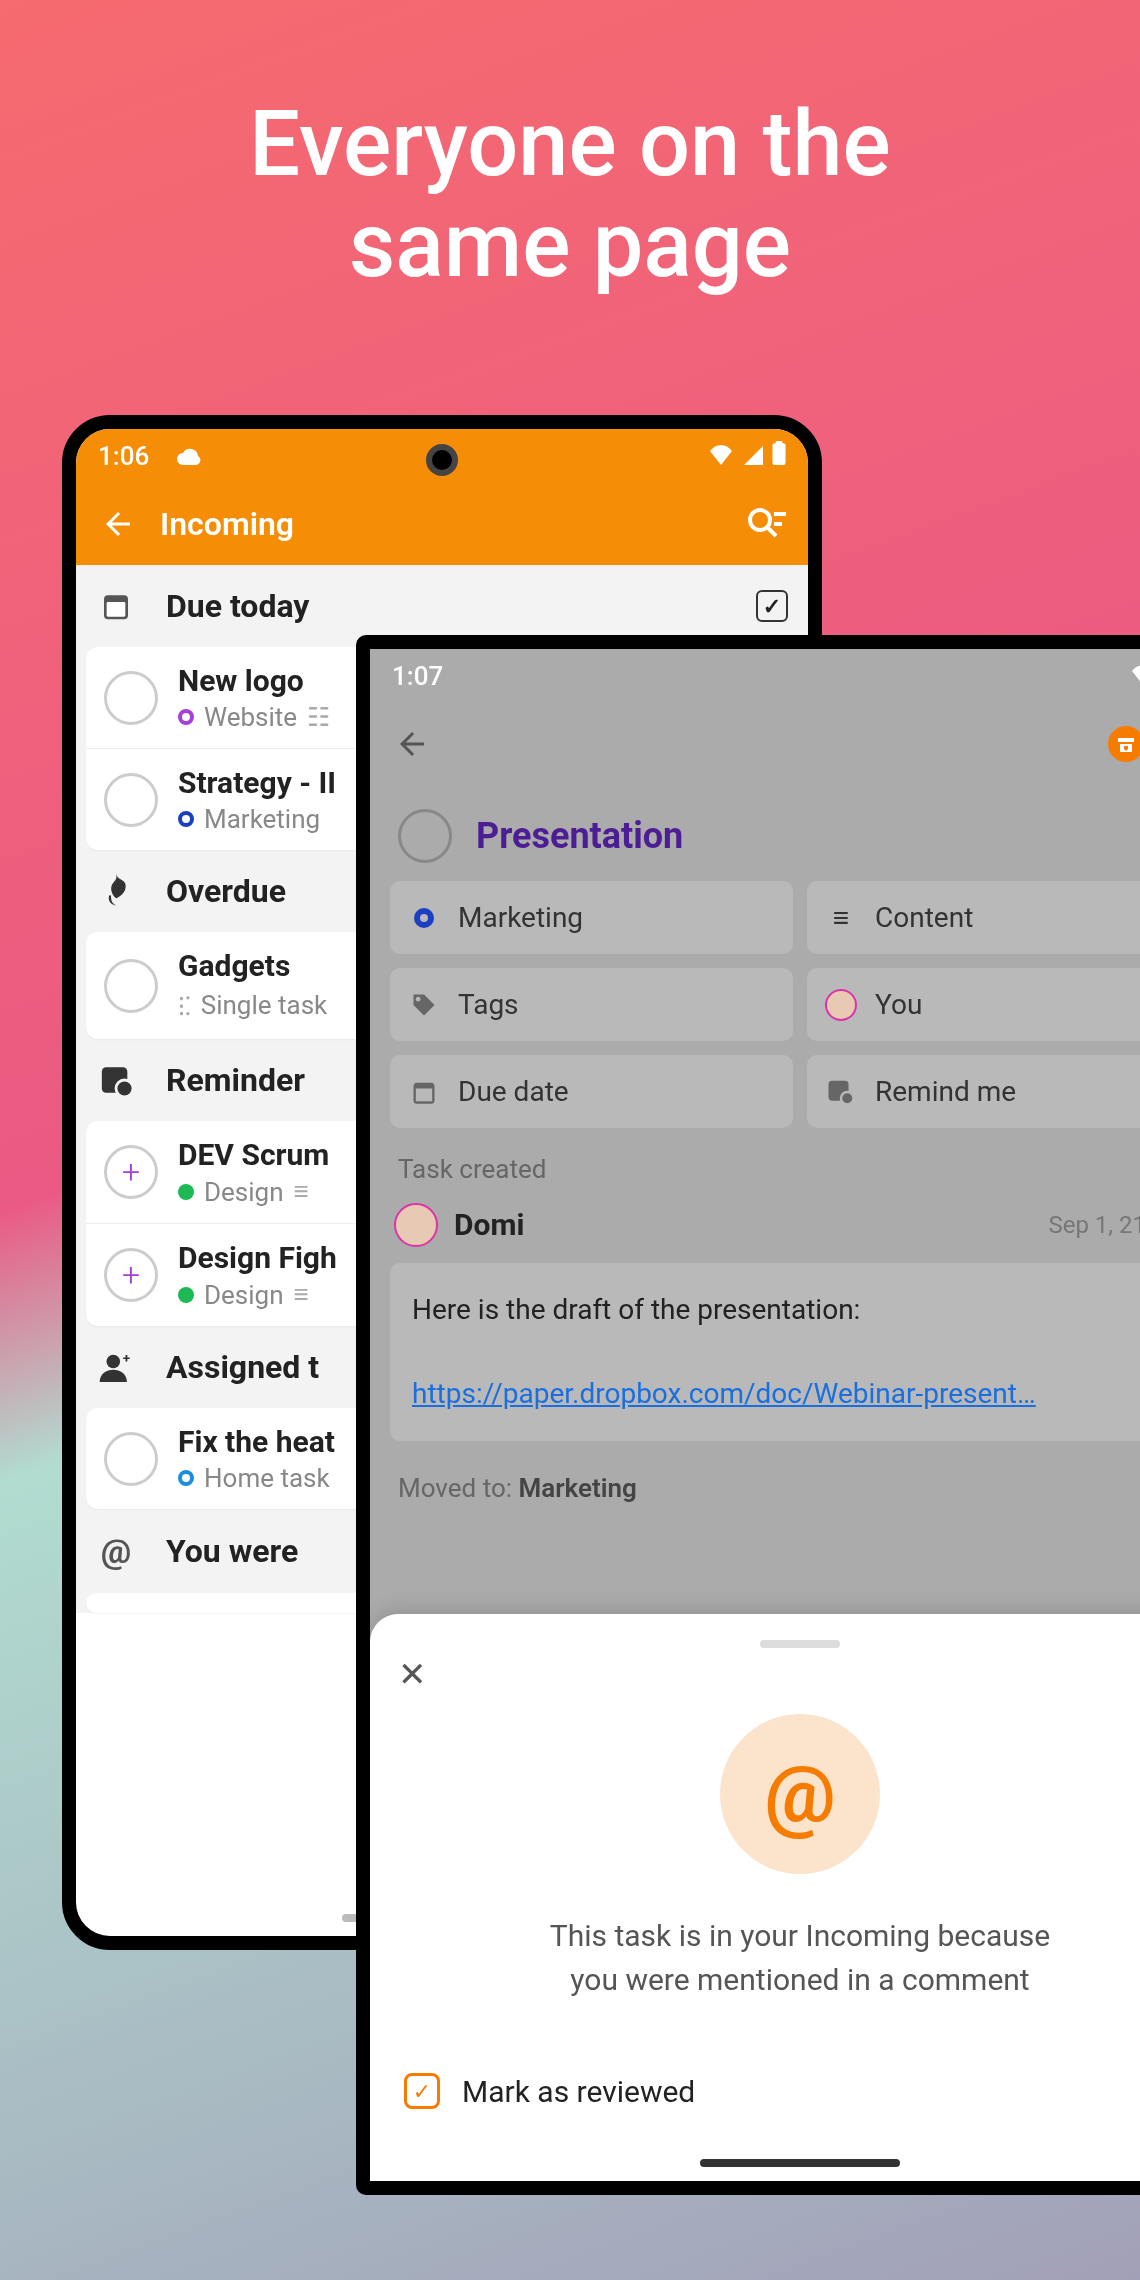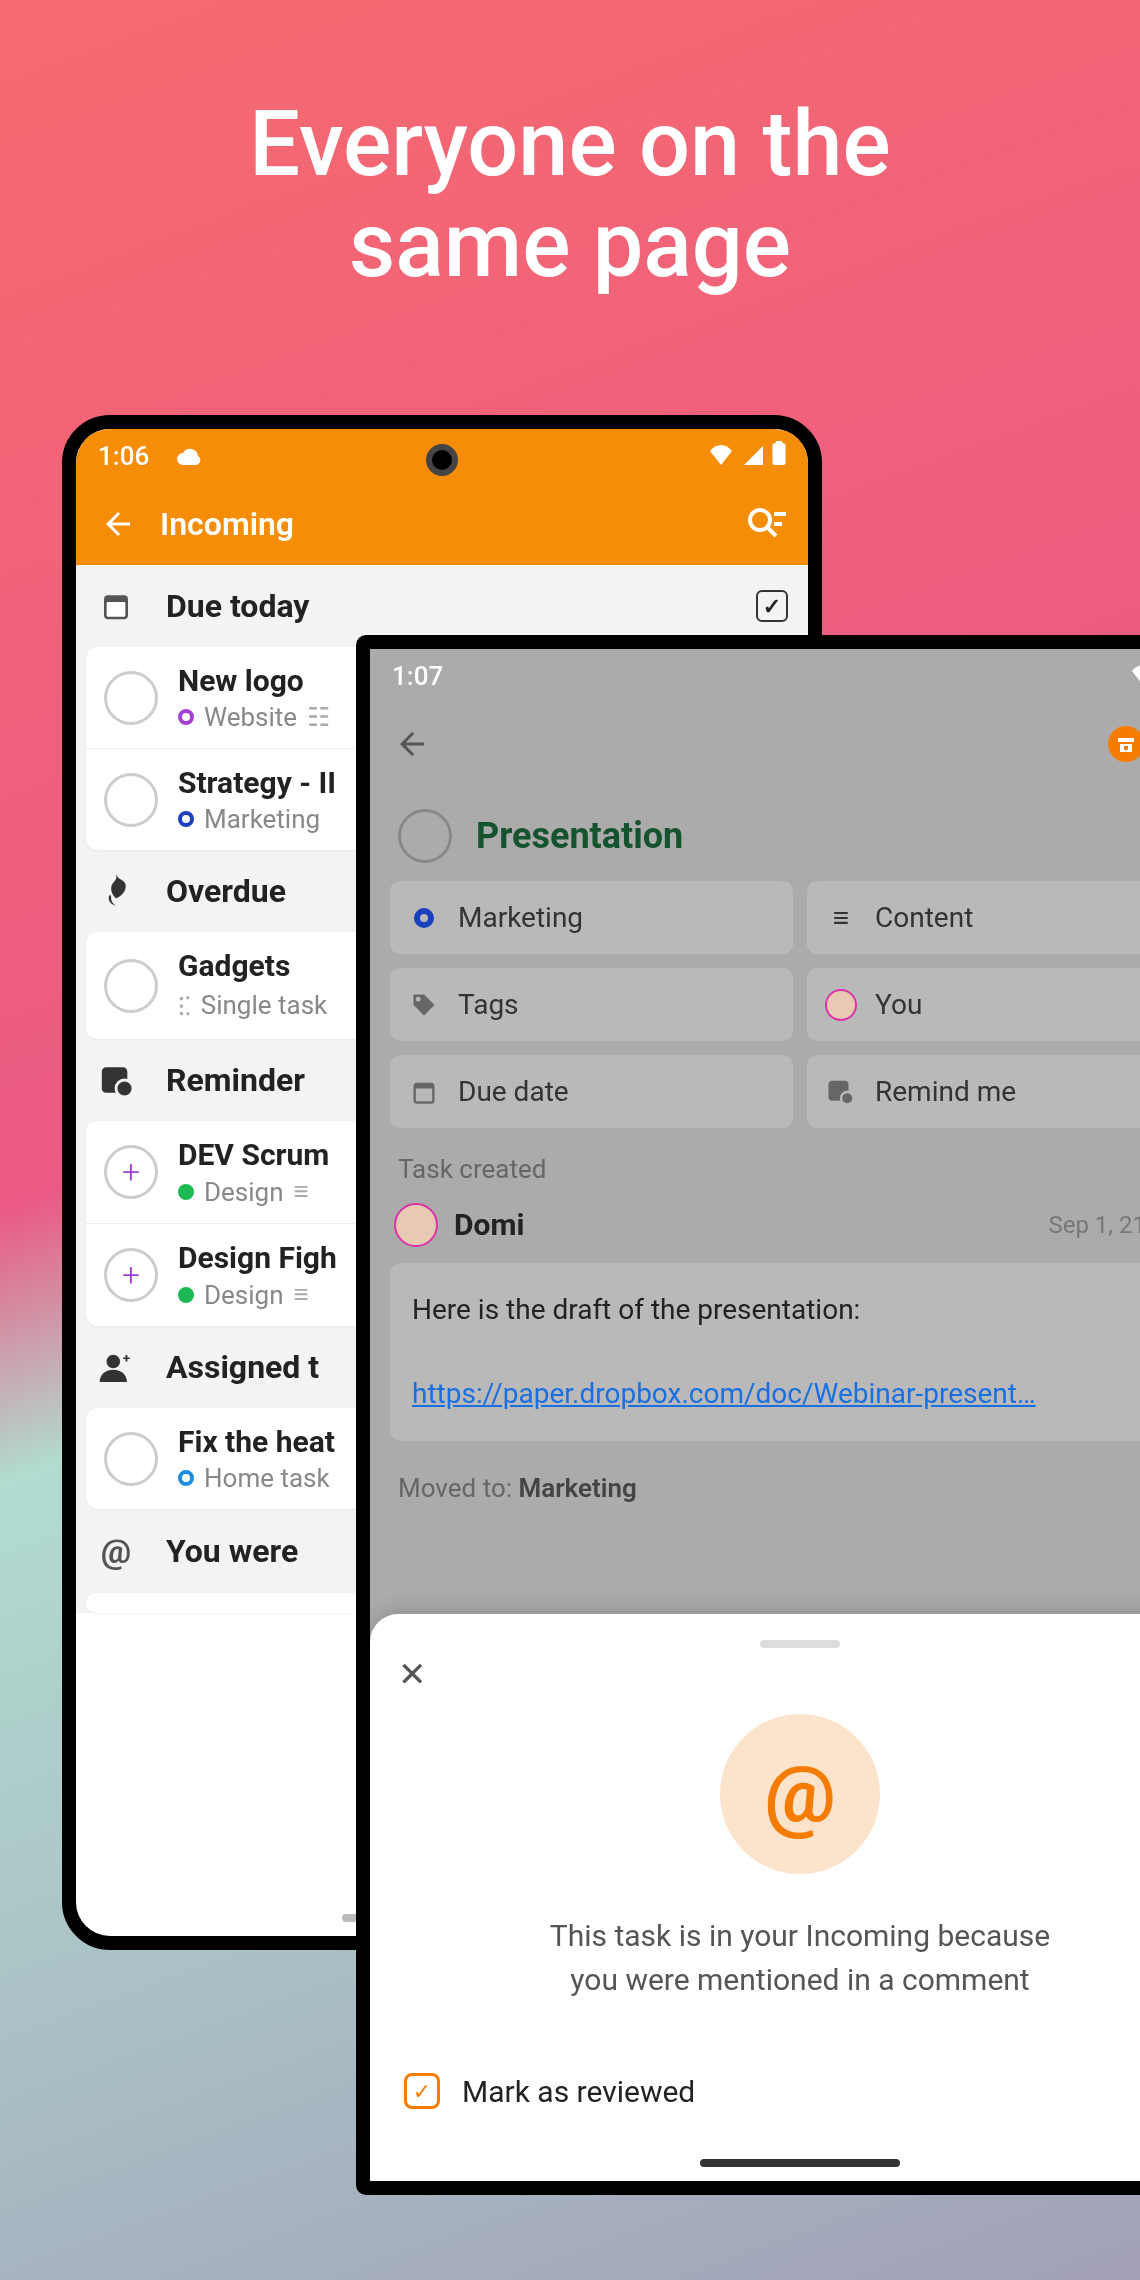--- a/index.html
+++ b/index.html
@@ -120,21 +120,21 @@
     width:32px; height:32px; border:2px solid #333; border-radius:6px;
     display:flex; align-items:center; justify-content:center; font-size:22px;
   }
 
   
   .front-content { background:#ababab; height:100%; position:relative; }
   .task-detail-head {
     display:flex; align-items:center; gap:24px;
     padding: 24px 28px 18px 28px;
   }
-  .task-detail-title { font-size:36px; font-weight:700; color:#14532d; }
+  .task-detail-title { font-size:36px; font-weight:700; color:#4c1d95; }
 
   .chip-grid {
     display:grid; grid-template-columns: 1fr 1fr; gap:14px;
     padding: 0 20px 20px 20px;
   }
   .chip {
     background:#b9b9b9;
     border-radius:10px;
     padding: 20px 18px;
     display:flex; align-items:center; gap:18px;

